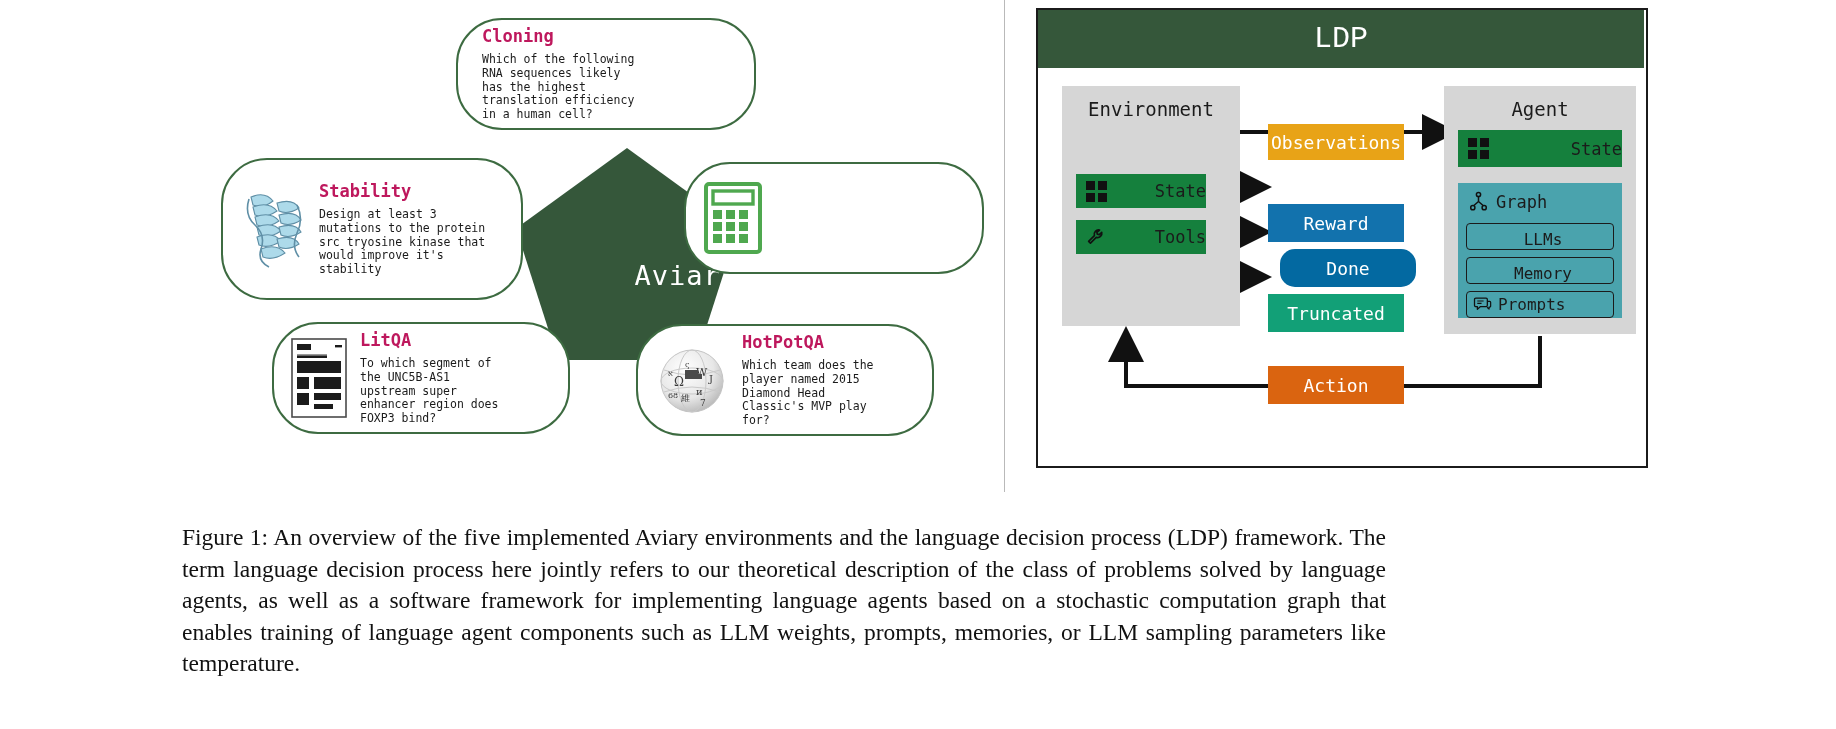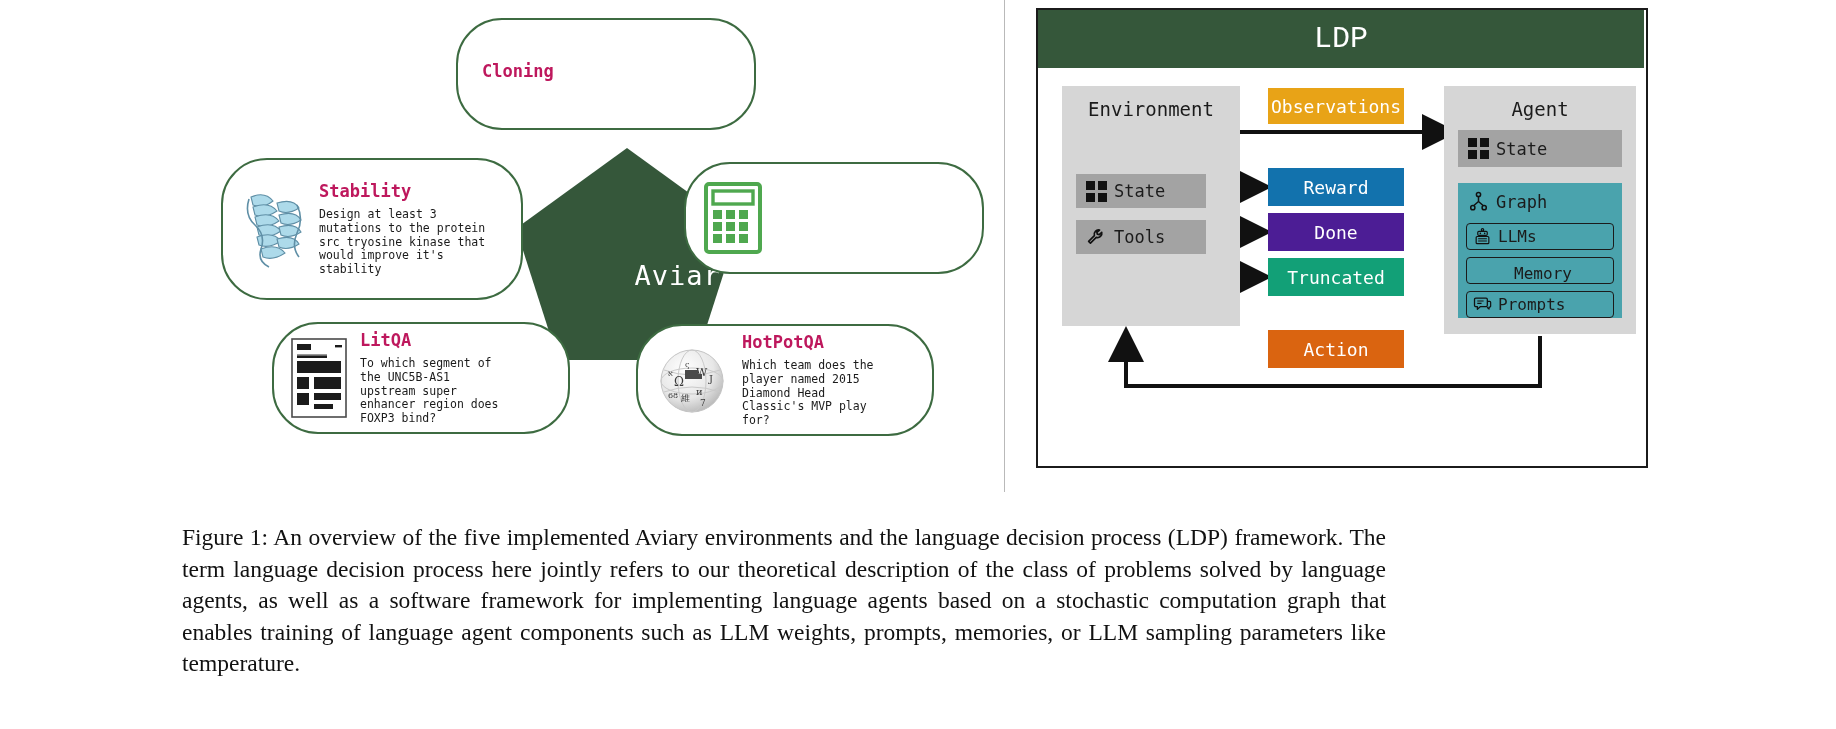--- a/index.html
+++ b/index.html
@@ -94,54 +94,54 @@
     font-family: "DejaVu Sans Mono", monospace; font-size: 19px; color:#1b1b1b;
   }
 
   .chip {
     position: absolute;
     display: flex; align-items: center; gap: 7px;
     font-family: "DejaVu Sans Mono", monospace;
     font-size: 17px; color: #1b1b1b;
     padding-left: 10px;
   }
-  .chip-teal { background: #a3a3a3; }
+  .chip-teal { background: #15803d; justify-content: space-between; }
 
   #env-state { left: 40px; top: 166px; width: 130px; height: 34px; }
   #env-tools { left: 40px; top: 212px; width: 130px; height: 34px; }
 
   #agent-state { left: 422px; top: 122px; width: 164px; height: 37px; }
   #agent-graph-box {
     position:absolute; left: 422px; top: 175px; width: 164px; height: 135px;
     background:#4aa3ad;
   }
   #agent-graph-label {
     position:absolute; left: 10px; top: 8px; display:flex; align-items:center; gap:7px;
     font-family: "DejaVu Sans Mono", monospace; font-size: 17px; color:#1b1b1b;
   }
   .sub-chip {
     position:absolute; left: 8px; width: 148px; height: 27px;
     border: 1.6px solid #1b1b1b; border-radius: 4px;
     display:flex; align-items:center; gap: 6px; padding-left: 6px;
     font-family: "DejaVu Sans Mono", monospace; font-size: 16px; color:#1b1b1b;
     background: #4aa3ad;
   }
-  #sub-llms    { top: 40px; }
+  #sub-llms    { top: 40px; flex-direction: column; }
   #sub-memory  { top: 74px; flex-direction: column; }
   #sub-prompts { top: 108px; }
 
   .mid-chip {
     position:absolute;
     display:flex; align-items:center; justify-content:center;
     font-family: "DejaVu Sans Mono", monospace;
-    font-size: 18px; color:#ffffff;
+    font-size: 18px; color:#ffffff;margin-top:36px;
   }
   #chip-observations { left: 232px; top: 80px;  width: 136px; height: 36px; background:#e8a317; }
   #chip-reward       { left: 232px; top: 160px; width: 136px; height: 38px; background:#1272ad; }
-  #chip-done         { left: 232px; top: 205px; width: 136px; height: 38px; background:#4c1d95; }
+  #chip-done         { left: 244px; top: 205px; width: 136px; height: 38px; background:#0369a1;border-radius:15px; }
   #chip-truncated    { left: 232px; top: 250px; width: 136px; height: 38px; background:#12a077; }
   #chip-action       { left: 232px; top: 322px; width: 136px; height: 38px; background:#da6410; }
 
   .ldp-svg { position:absolute; left:0; top:0; width:612px; height:460px; pointer-events:none; }
 
   
   #caption {
     position: absolute; left: 182px; top: 522px; width: 1204px;
     font-family: "Liberation Serif", serif;
     font-size: 23.5px; line-height: 31.5px; color: #111111;
@@ -159,20 +159,25 @@
 
     <div id="left-panel">
 
       <div class="pentagon">
         <span class="pentagon-label">Aviary</span>
       </div>
 
       <div class="env-card" id="card-cloning">
         <div class="card-body">
           <div class="card-title">Cloning</div>
+          <div class="card-text">Which of the following
+RNA sequences likely
+has the highest
+translation efficiency
+in a human cell?</div>
         </div>
       </div>
 
       <div class="env-card" id="card-stability">
         <div class="card-icon">
           <svg width="72" height="88" viewBox="0 0 72 88">
             <g fill="#addaea" stroke="#5f8fa6" stroke-width="1.1">
               <path d="M14 12 q14 -6 22 4 q-10 8 -20 4 z"></path>
               <path d="M16 22 q16 -6 24 4 q-12 8 -22 4 z"></path>
               <path d="M18 32 q16 -6 24 4 q-12 8 -22 4 z"></path>

